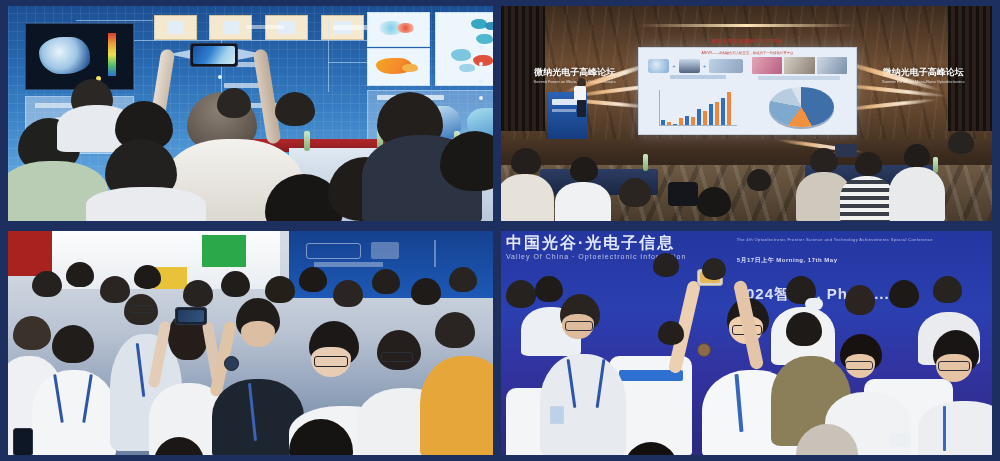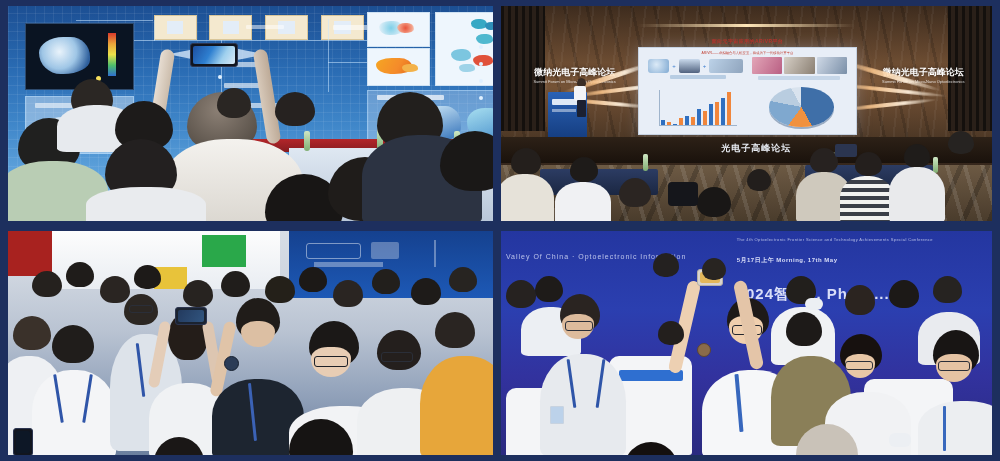--- a/index.html
+++ b/index.html
@@ -284,23 +284,20 @@
       </div>
 
       <div style="position:absolute;left:9.5%;top:40%;width:8%;height:22%;background:linear-gradient(180deg,#2a62b5,#153d80);border-radius:1px;">
         <div style="position:absolute;left:12%;top:14%;width:76%;height:14%;background:#dfe9f6;border-radius:1px;"></div>
         <div style="position:absolute;left:12%;top:36%;width:60%;height:6%;background:rgba(255,255,255,.45);"></div>
       </div>
       <div class="head" style="left:15.5%;top:33.5%;width:9px;height:9px;background:#3a2d24;"></div>
       <div style="position:absolute;left:14.8%;top:37%;width:12px;height:15px;background:#f2f4f7;border-radius:2px;"></div>
       <div style="position:absolute;left:15.4%;top:43.5%;width:9px;height:17px;background:#1b2031;border-radius:1px;"></div>
 
-      <div style="position:absolute;left:0;right:0;top:61%;height:12%;background:linear-gradient(180deg,#2d2117,#1a120c);">
-        <div style="position:absolute;left:30%;right:26%;top:18%;color:#e9edf4;font-weight:bold;font-size:9px;text-align:center;letter-spacing:1px;">光电子高峰论坛</div>
-      </div>
 
       <div class="carpet"></div>
 
       <div class="table-row" style="left:8%;top:76%;width:24%;height:12%;"></div>
       <div class="table-row" style="left:62%;top:74%;width:26%;height:13%;"></div>
       <div class="bottle" style="left:29%;top:69%;width:5px;height:17px;"></div>
       <div class="bottle" style="left:67%;top:68%;width:5px;height:17px;"></div>
       <div class="bottle" style="left:88%;top:70%;width:5px;height:16px;"></div>
       <div class="bottle" style="left:85%;top:86%;width:5px;height:16px;"></div>
 
@@ -391,20 +388,21 @@
       <div class="head" style="left:30%;top:92%;width:50px;height:44px;background:#1a1716;"></div>
       <div class="phone" style="left:1%;top:88%;width:18px;height:26px;">
           <i style="background:#0d1726;"></i>
         </div>
     </div>
   </div>
 
   <div class="cell br">
     <div class="photo">
 
+      <div class="br-text big" style="left:1%;top:1%;font-size:16px;letter-spacing:2px;color:#eef1ff;opacity:.95;">中国光谷·光电子信息</div>
       <div class="br-text" style="left:1%;top:10%;font-size:7px;letter-spacing:1px;opacity:.75;">Valley Of China · Optoelectronic Information</div>
       <div class="br-text" style="left:48%;top:2.5%;font-size:4px;letter-spacing:.4px;opacity:.7;">The 4th Optoelectronic Frontier Science and Technology Achievements Special Conference</div>
       <div class="br-text big" style="left:48%;top:11%;font-size:6px;letter-spacing:.5px;opacity:.9;">5月17日上午  Morning, 17th May</div>
       <div class="br-text big" style="left:48%;top:24%;font-size:15px;letter-spacing:1px;opacity:.92;">2024智能...  Photo...</div>
 
       <div class="br-chair" style="left:22%;top:56%;width:17%;height:44%;"></div>
       <div class="br-chair" style="left:1%;top:70%;width:16%;height:32%;"></div>
       <div class="br-chair" style="left:56%;top:72%;width:16%;height:30%;"></div>
       <div class="br-chair" style="left:74%;top:66%;width:18%;height:36%;"></div>
       <div style="position:absolute;left:24%;top:62%;width:13%;height:5%;background:#2f6fd0;border-radius:2px;"></div>

